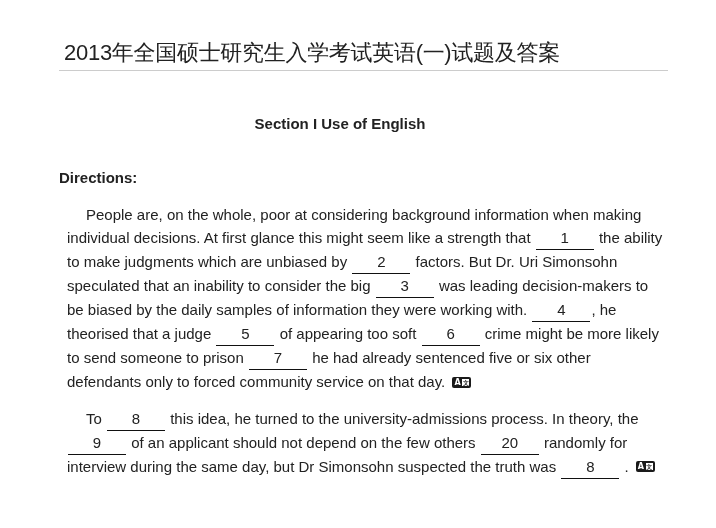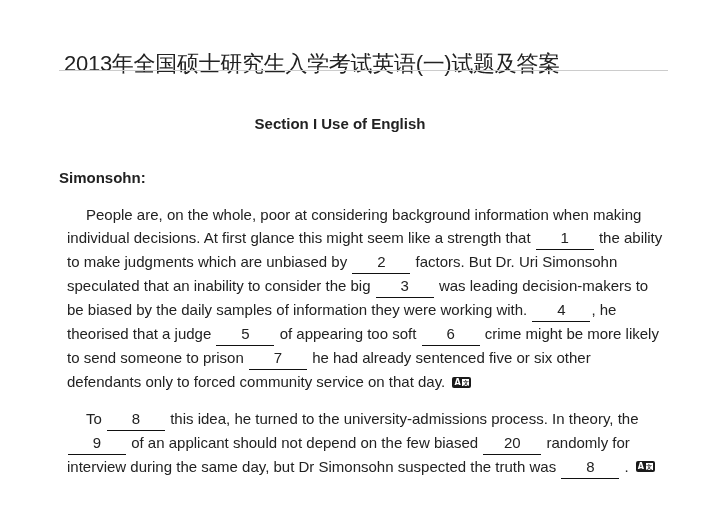--- a/index.html
+++ b/index.html
@@ -11,21 +11,21 @@
       width: 716px;
       height: 528px;
       overflow: hidden;
       position: relative;
       font-family: "Liberation Sans", "DejaVu Sans", sans-serif;
       color: #222222;
     }
     .page-title {
       position: absolute;
       left: 0;
-      top: 33px;
+      top: 22px;
       width: 624px;
       text-align: center;
       font-size: 22px;
       line-height: 32px;
       color: #222222;
       font-weight: normal;
       letter-spacing: -0.3px;
     }
     .title-divider {
       position: absolute;
@@ -120,21 +120,21 @@
 </head>
 <body>
 
 <h1 class="page-title">2013年全国硕士研究生入学考试英语(一)试题及答案</h1>
 <div class="title-divider"></div>
 
 <div class="section-heading">Section I Use of English</div>
 
 <div class="content">
   <div class="directions">
-    <span class="directions-label">Simonsohn:</span>
+    <span class="directions-label">Directions:</span>
   </div>
 
   <p class="para">
     <span>People are, on the whole, poor at considering background information when making individual decisions. At first glance this might seem like a strength that</span>
     <span class="blank">1</span>
     <span>the ability to make judgments which are unbiased by</span>
     <span class="blank">2</span>
     <span>factors. But Dr. Uri Simonsohn speculated that an inability to consider the big</span>
     <span class="blank">3</span>
     <span>was leading decision-makers to be biased by the daily samples of information they were working with.</span>
@@ -146,20 +146,20 @@
     <span class="blank">7</span>
     <span>he had already sentenced five or six other defendants only to forced community service on that day.</span>
     <span class="translate-icon"><span class="ta">A</span><span class="tb">文</span></span>
   </p>
 
   <p class="para">
     <span>To</span>
     <span class="blank">8</span>
     <span>this idea, he turned to the university-admissions process. In theory, the</span>
     <span class="blank">9</span>
-    <span>of an applicant should not depend on the few biased</span>
+    <span>of an applicant should not depend on the few others</span>
     <span class="blank">20</span>
     <span>randomly for interview during the same day, but Dr Simonsohn suspected the truth was</span>
     <span class="blank">8</span>
     <span>.</span>
     <span class="translate-icon"><span class="ta">A</span><span class="tb">文</span></span>
   </p>
 </div>
 
 </body></html>

